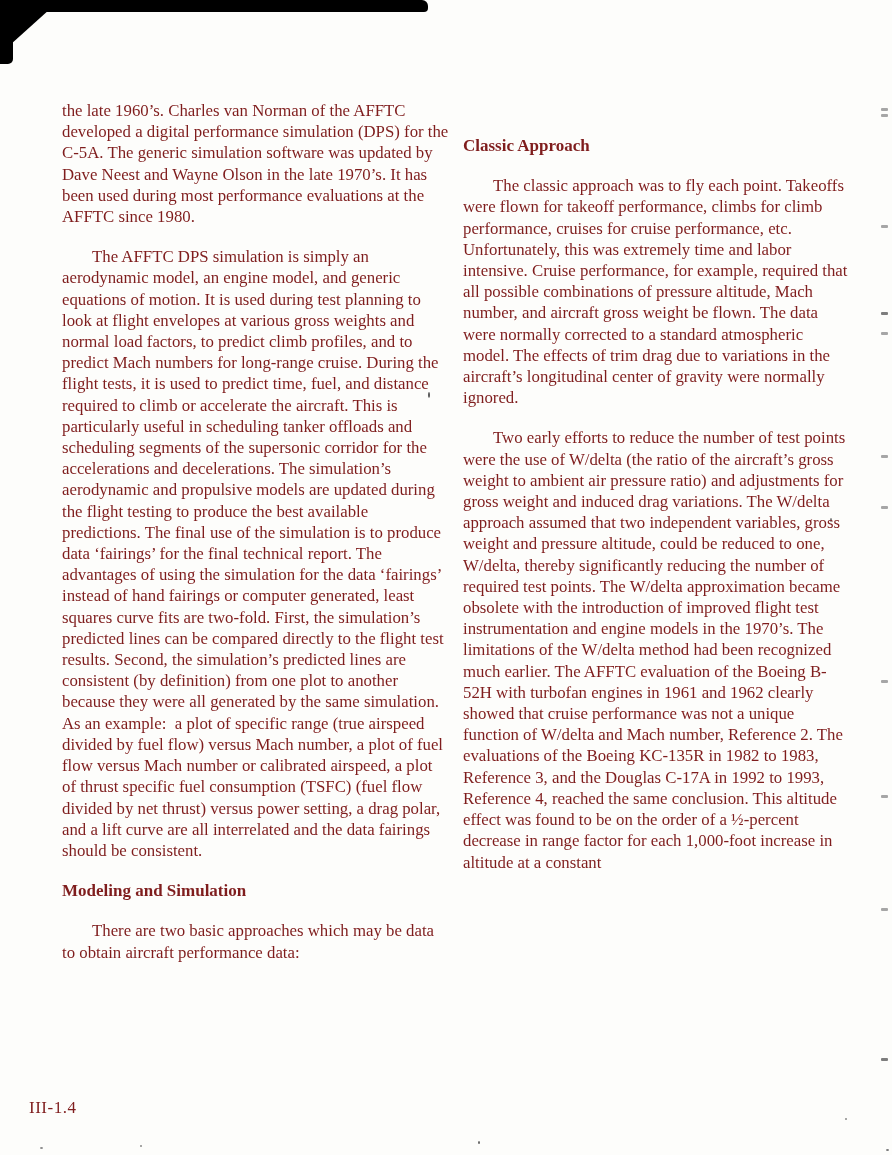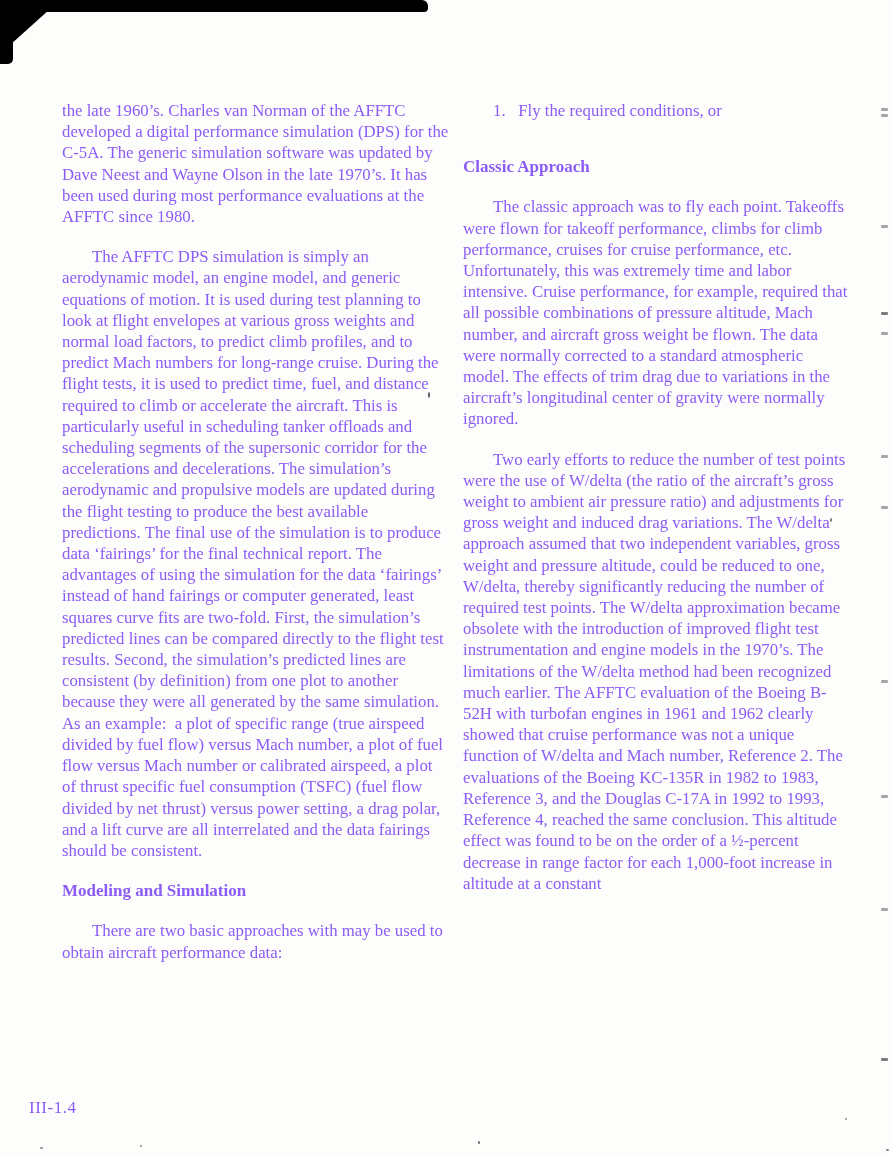--- a/index.html
+++ b/index.html
@@ -2,21 +2,21 @@
 <html><head>
 <meta charset="utf-8">
 <style>
   html,body{margin:0;padding:0;background:#d9d9d9;}
   .page{
     position:relative;
     width:892px;height:1155px;
     margin:0 auto;
     background:#fdfdfb;
     font-family:"Liberation Serif", serif;
-    color:#8b5cf6;
+    color:#7f1d1d;
     overflow:hidden;
   }
   .col{position:absolute;top:100px;font-size:16.8px;line-height:21.2px;text-align:left;}
   .col-left{left:62px;width:388px;}
   .col-right{left:463px;width:390px;}
   .col p{margin:0 0 19px 0;}
   .indent{text-indent:30px;}
   h3{font-size:17px;font-weight:bold;margin:0 0 19px 0;line-height:21.2px;}
   .center-head{text-align:left;margin-top:4px;}
   .left-head{text-align:left;margin-top:35px;}
@@ -60,25 +60,24 @@
   <div class="artifact speck" style="left:845px;top:1118px;width:2px;height:2px;"></div>
   <div class="artifact speck" style="left:40px;top:1147px;width:3px;height:2px;"></div>
   <div class="artifact speck" style="left:140px;top:1145px;width:2px;height:2px;"></div>
   <div class="artifact speck" style="left:478px;top:1141px;width:2px;height:3px;background:#666;"></div>
   <div class="artifact speck" style="left:886px;top:1149px;width:3px;height:2px;background:#777;"></div>
 
   <div class="col col-left">
     <p>the late 1960’s. Charles van Norman of the AFFTC developed a digital performance simulation (DPS) for the C-5A. The generic simulation software was updated by Dave Neest and Wayne Olson in the late 1970’s. It has been used during most performance evaluations at the AFFTC since 1980.</p>
     <p class="indent">The AFFTC DPS simulation is simply an aerodynamic model, an engine model, and generic equations of motion. It is used during test planning to look at flight envelopes at various gross weights and normal load factors, to predict climb profiles, and to predict Mach numbers for long-range cruise. During the flight tests, it is used to predict time, fuel, and distance required to climb or accelerate the aircraft. This is particularly useful in scheduling tanker offloads and scheduling segments of the supersonic corridor for the accelerations and decelerations. The simulation’s aerodynamic and propulsive models are updated during the flight testing to produce the best available predictions. The final use of the simulation is to produce data ‘fairings’ for the final technical report. The advantages of using the simulation for the data ‘fairings’ instead of hand fairings or computer generated, least squares curve fits are two-fold. First, the simulation’s predicted lines can be compared directly to the flight test results. Second, the simulation’s predicted lines are consistent (by definition) from one plot to another because they were all generated by the same simulation. As an example:&nbsp; a plot of specific range (true airspeed divided by fuel flow) versus Mach number, a plot of fuel flow versus Mach number or calibrated airspeed, a plot of thrust specific fuel consumption (TSFC) (fuel flow divided by net thrust) versus power setting, a drag polar, and a lift curve are all interrelated and the data fairings should be consistent.</p>
     <h3 class="center-head">Modeling and Simulation</h3>
-    <p class="indent">There are two basic approaches with may be used to obtain aircraft performance data:</p>
+    <p class="indent">There are two basic approaches which may be data to obtain aircraft performance data:</p>
   </div>
 
   <div class="col col-right">
-    <p class="indent">1.&nbsp;&nbsp; Fly the required conditions, or</p>
     <h3 class="left-head">Classic Approach</h3>
     <p class="indent">The classic approach was to fly each point. Takeoffs were flown for takeoff performance, climbs for climb performance, cruises for cruise performance, etc. Unfortunately, this was extremely time and labor intensive. Cruise performance, for example, required that all possible combinations of pressure altitude, Mach number, and aircraft gross weight be flown. The data were normally corrected to a standard atmospheric model. The effects of trim drag due to variations in the aircraft’s longitudinal center of gravity were normally ignored.</p>
     <p class="indent">Two early efforts to reduce the number of test points were the use of W/delta (the ratio of the aircraft’s gross weight to ambient air pressure ratio) and adjustments for gross weight and induced drag variations. The W/delta approach assumed that two independent variables, gross weight and pressure altitude, could be reduced to one, W/delta, thereby significantly reducing the number of required test points. The W/delta approximation became obsolete with the introduction of improved flight test instrumentation and engine models in the 1970’s. The limitations of the W/delta method had been recognized much earlier. The AFFTC evaluation of the Boeing B-52H with turbofan engines in 1961 and 1962 clearly showed that cruise performance was not a unique function of W/delta and Mach number, Reference 2. The evaluations of the Boeing KC-135R in 1982 to 1983, Reference 3, and the Douglas C-17A in 1992 to 1993, Reference 4, reached the same conclusion. This altitude effect was found to be on the order of a ½-percent decrease in range factor for each 1,000-foot increase in altitude at a constant</p>
   </div>
 
   <div class="footer">III-1.4</div>
 
 </div>
 
 </body></html>

